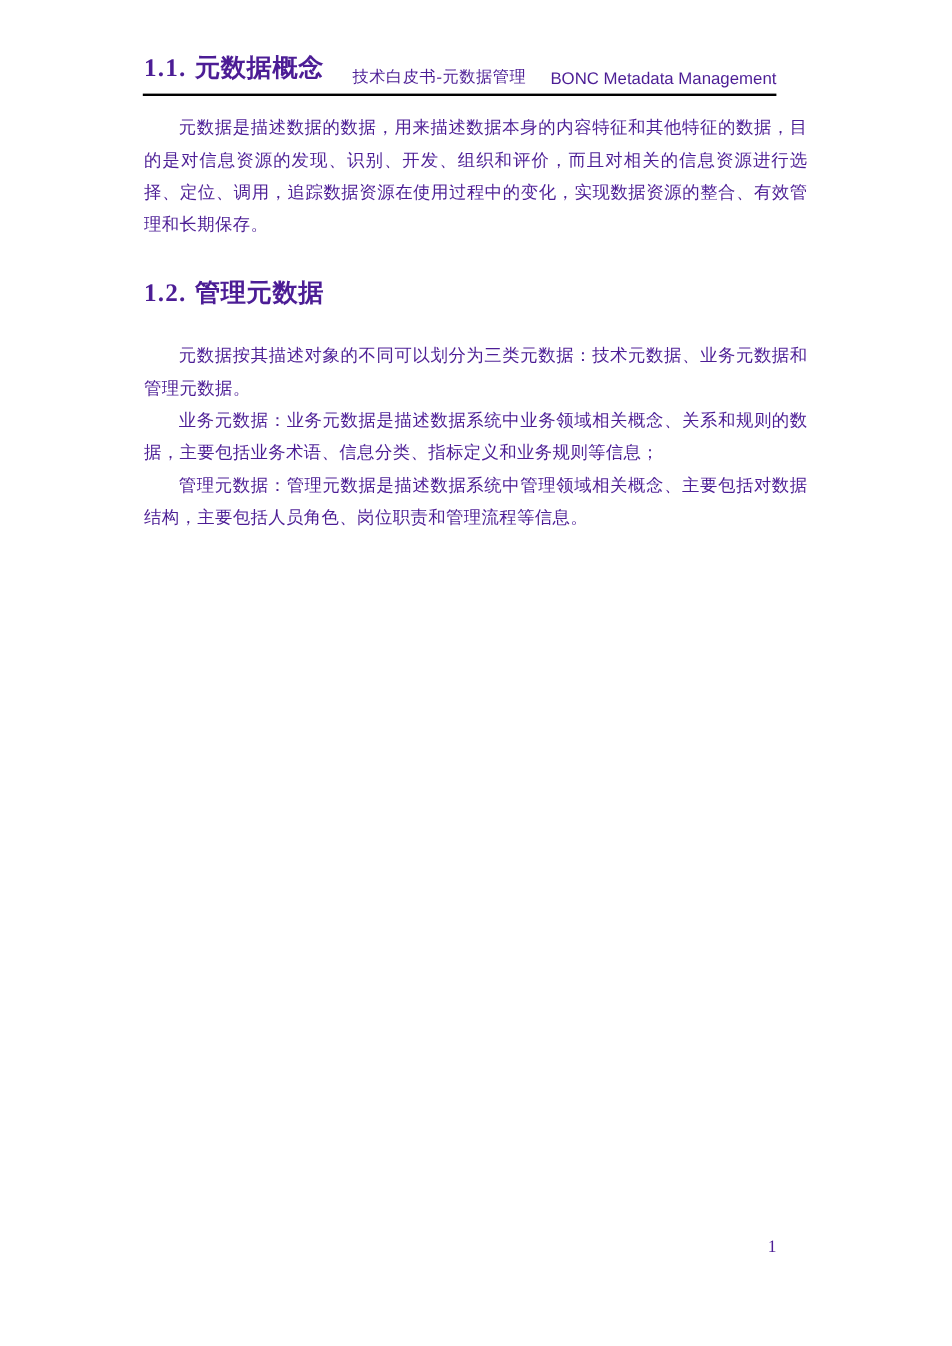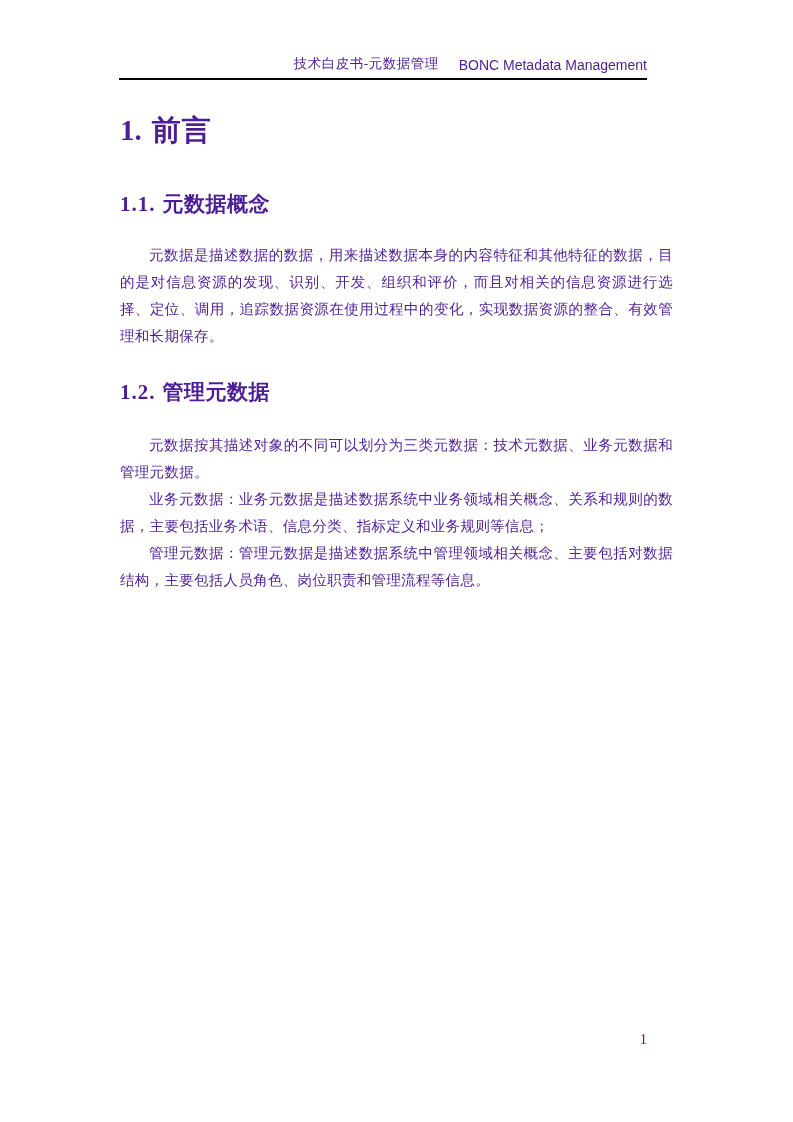--- a/index.html
+++ b/index.html
@@ -108,23 +108,20 @@
 <div class="page">
 
   <div class="header">
     <span class="header-cn">技术白皮书-元数据管理</span>
     <span class="header-en">BONC Metadata Management</span>
   </div>
   <div class="header-rule"></div>
 
   <div class="content">
 
-    <h1 class="chapter-title">
-      <span class="num">1.</span><span>前言</span>
-    </h1>
 
     <h2 class="section-heading heading-first">
       <span class="num">1.1.</span><span>元数据概念</span>
     </h2>
 
     <p>元数据是描述数据的数据，用来描述数据本身的内容特征和其他特征的数据，目的是对信息资源的发现、识别、开发、组织和评价，而且对相关的信息资源进行选择、定位、调用，追踪数据资源在使用过程中的变化，实现数据资源的整合、有效管理和长期保存。</p>
 
     <h2 class="section-heading heading-second">
       <span class="num">1.2.</span><span>管理元数据</span>
     </h2>

